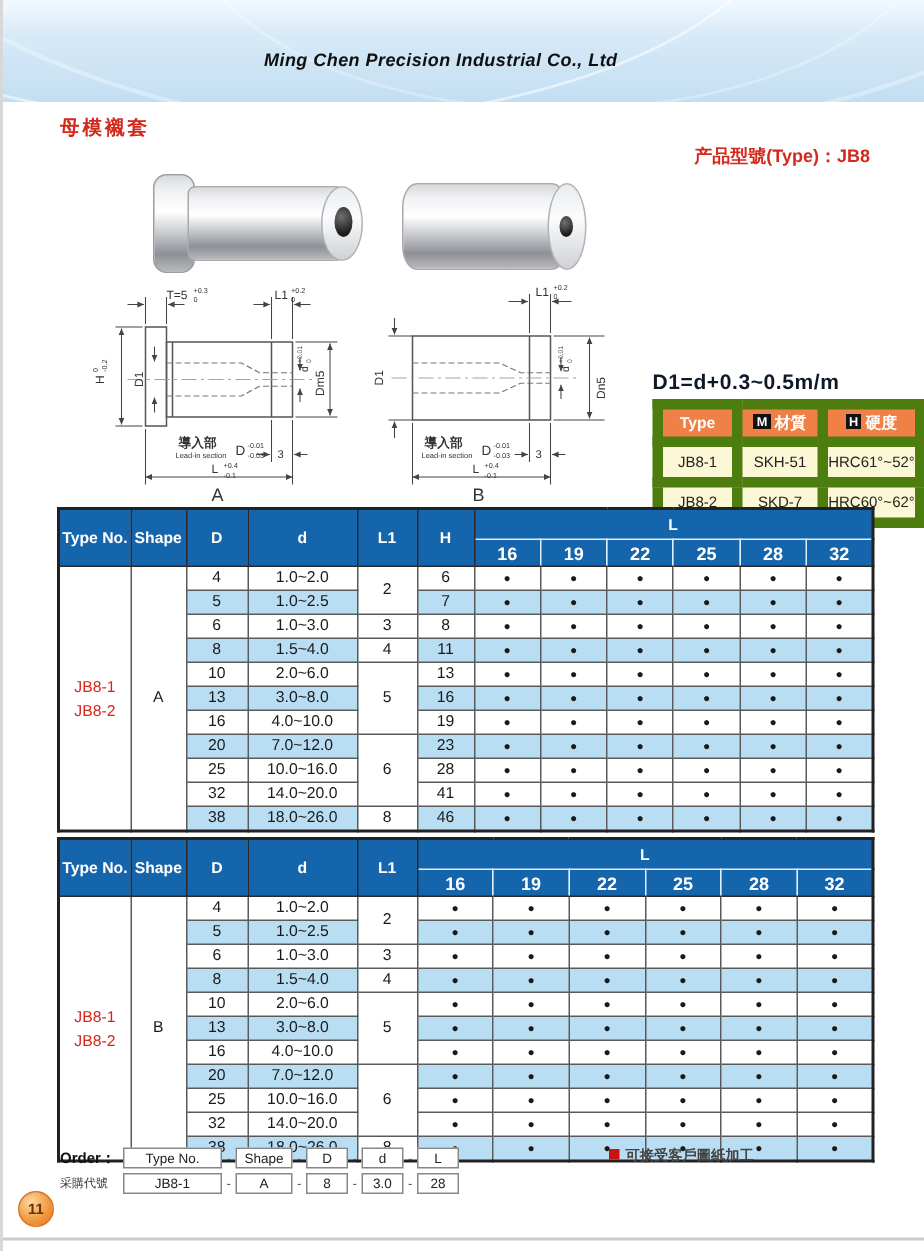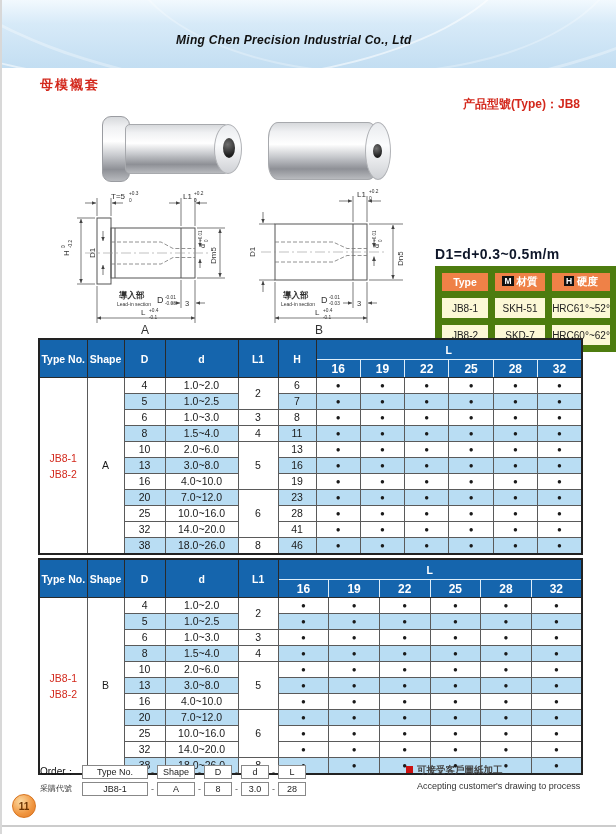--- a/index.html
+++ b/index.html
@@ -61,21 +61,21 @@
   .bigtable td{border:1px solid #5a5a5a;font-size:10.5px;height:15px;line-height:15px;color:#1a1a1a;background:#fff;}
   .bigtable tr.hl td{background:#b9ddf3;}
   .bigtable td.typeno,.bigtable tr.hl td.typeno{background:#fff;color:#d3281c;}
   .bigtable td.typeno div{line-height:16px;}
   .bigtable td.shapecell,.bigtable tr.hl td.shapecell{background:#fff;}
   .bigtable td.l1cell,.bigtable tr.hl td.l1cell{background:#fff;}
   .bigtable td.dot{font-size:8px;}
   
   .order{position:absolute;left:38px;top:764px;}
   .order-row{display:flex;align-items:center;height:15px;margin-bottom:2px;}
-  .order-label{font-size:10px;font-weight:normal;color:#111;width:42px;}
+  .order-label{font-size:10px;font-weight:bold;color:#111;width:42px;}
   .code-label{font-size:8px;color:#333;width:42px;}
   .obox{display:inline-block;border:1px solid #888;background:#fff;font-size:9px;line-height:12px;
         text-align:center;color:#222;}
   .w0{width:64px;} .w1{width:36px;} .w2{width:26px;} .w3{width:26px;} .w4{width:26px;}
   .dash{font-size:9px;color:#555;margin:0 3px;}
   
   .notes{position:absolute;left:404px;top:764px;font-size:9px;color:#333;}
   .note-cn{font-weight:bold;color:#444;font-size:9.5px;margin-bottom:3px;}
   .redsq{display:inline-block;width:7px;height:7px;background:#cc1111;margin-right:4px;}
   .note-en{margin-left:11px;line-height:12px;}
@@ -629,18 +629,17 @@
       <span class="obox w3">3.0</span>
       <span class="dash">-</span>
       <span class="obox w4">28</span>
     </div>
   </div>
 
   <div class="notes">
     <div class="note-cn">
       <span class="redsq"></span><span>可接受客戶圖紙加工</span>
     </div>
-    <div class="note-en">Accepting customer's drawing to process</div>
   </div>
 
   <div class="badge">11</div>
   <div class="bottom-rule"></div>
 </div>
 
 </body></html>

